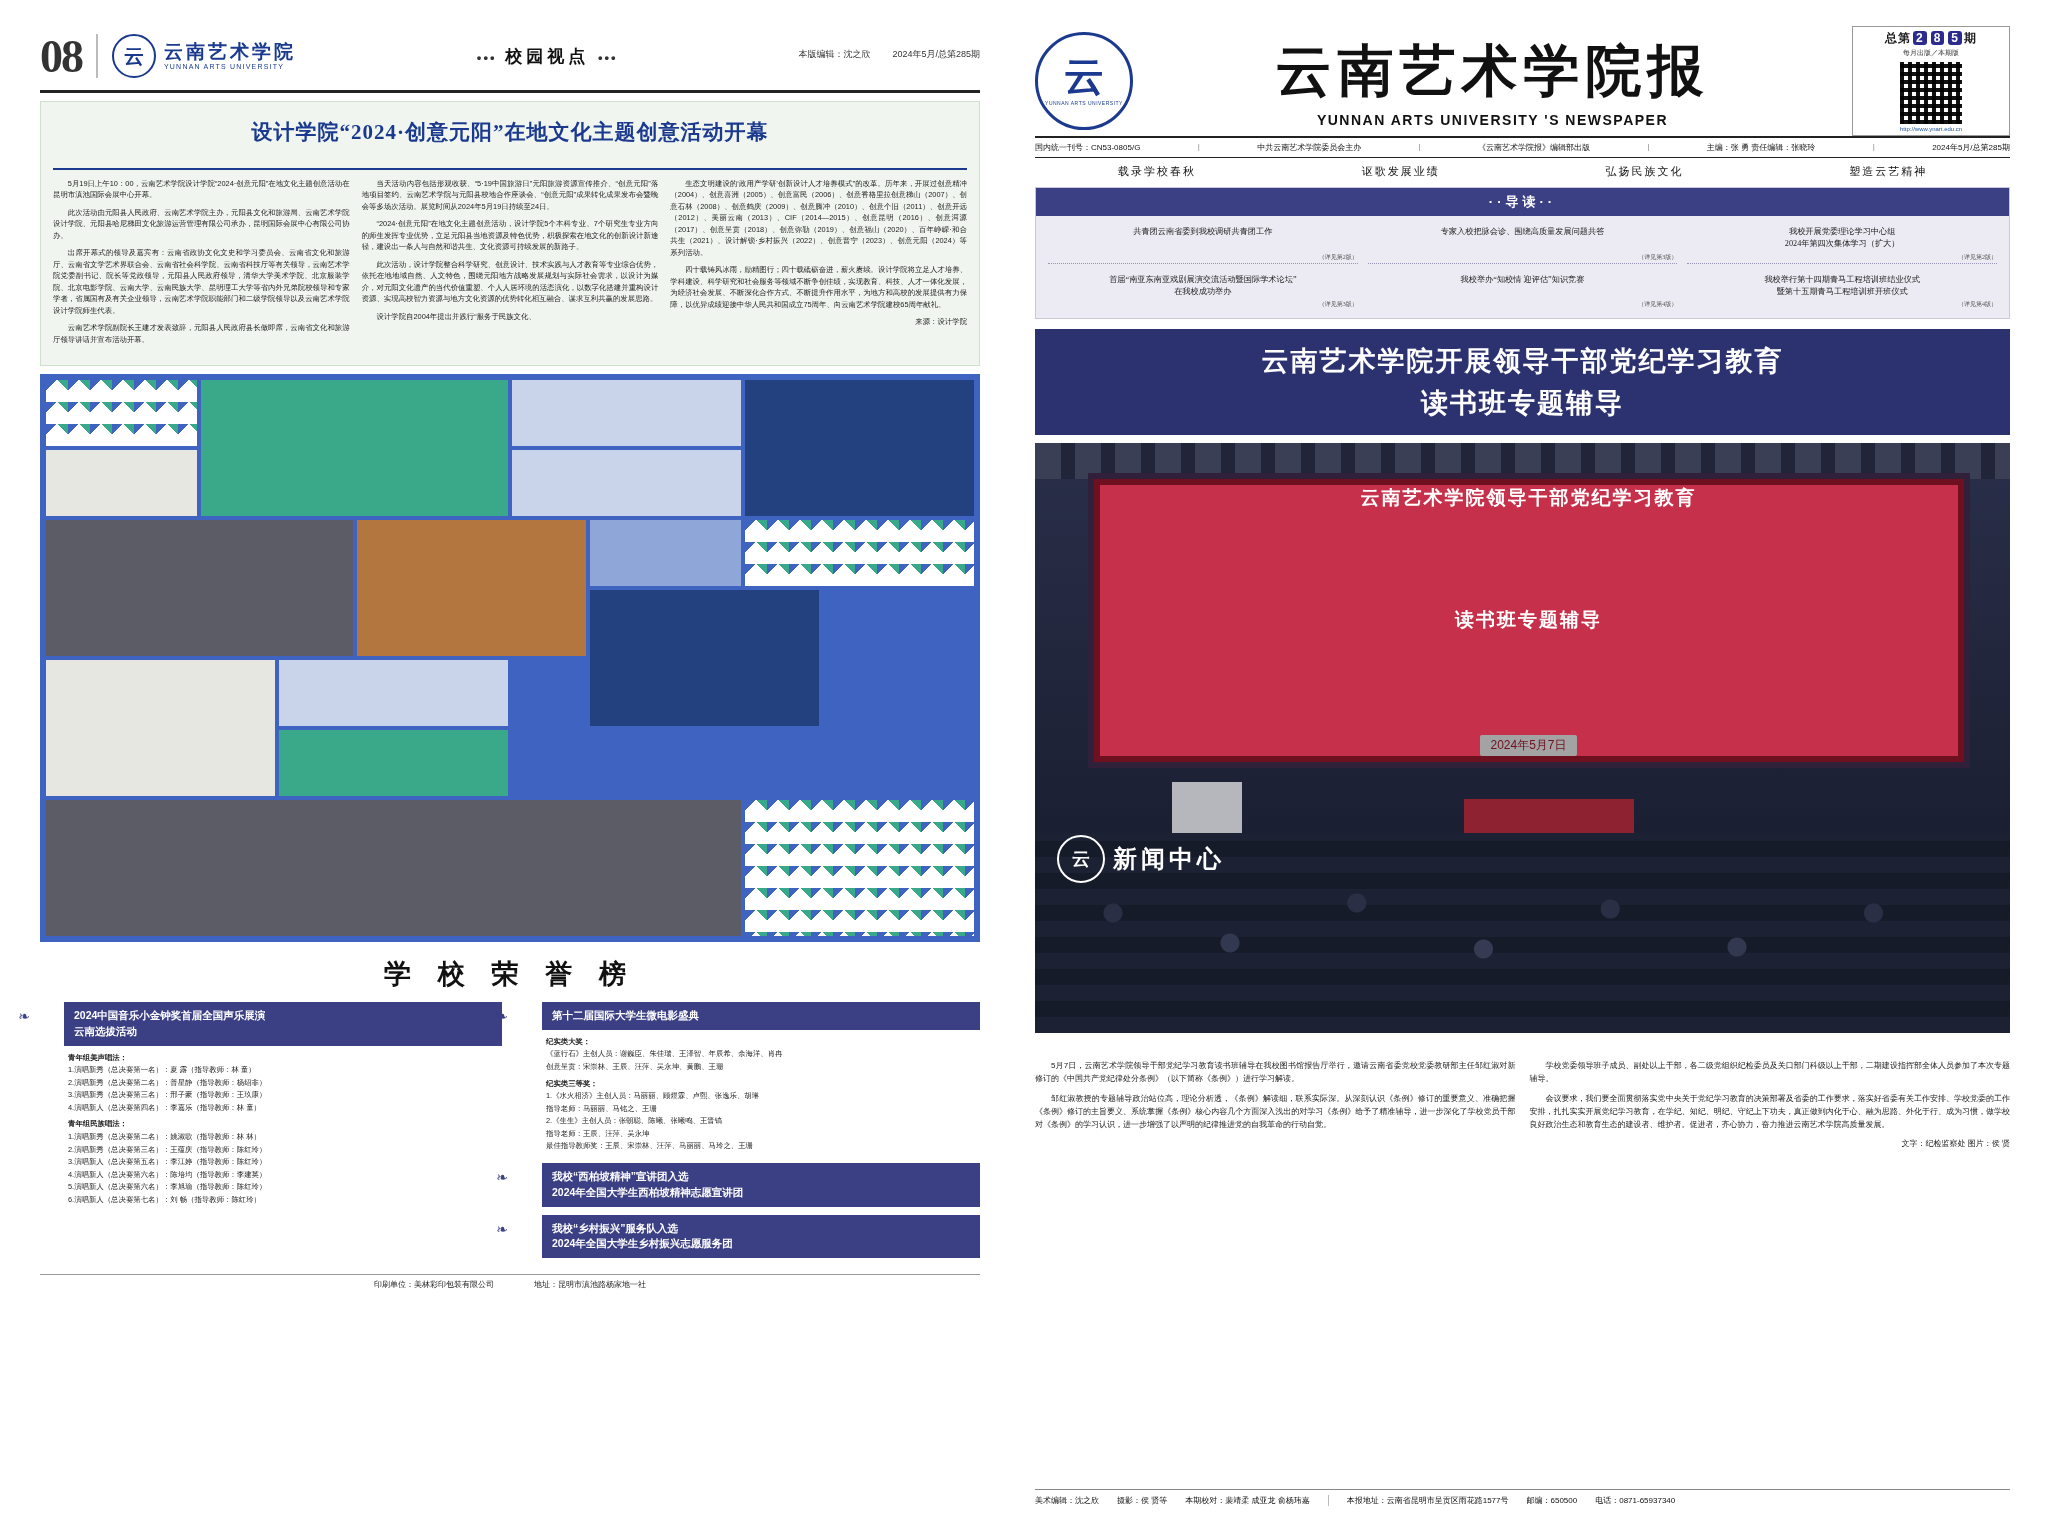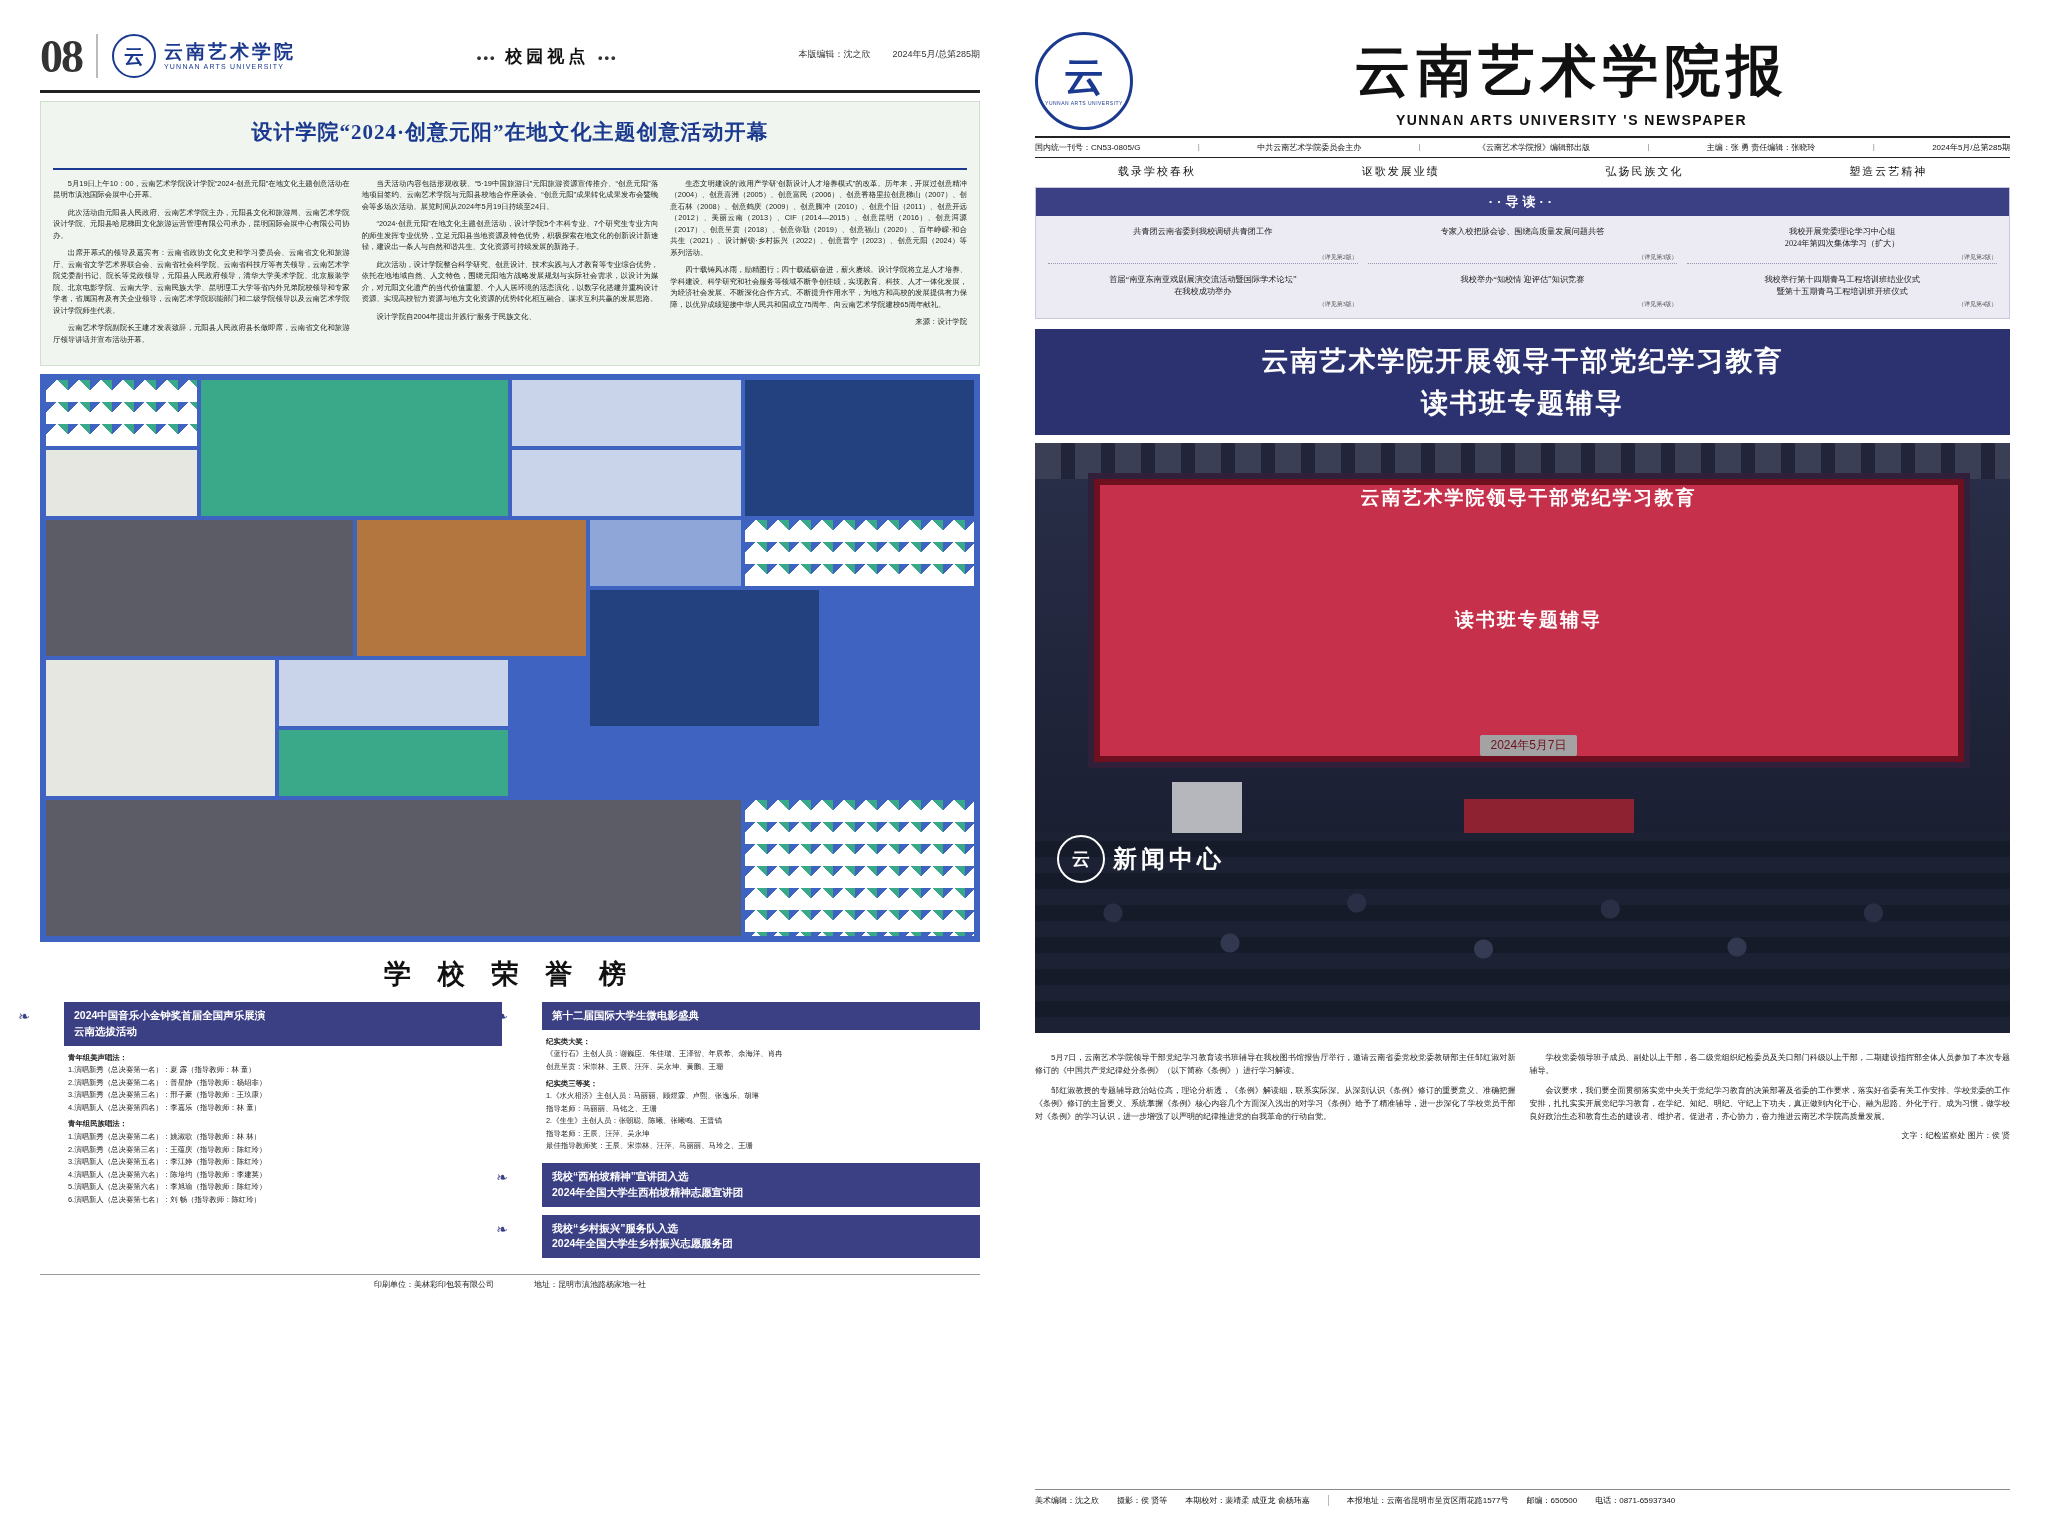--- a/index.html
+++ b/index.html
@@ -100,21 +100,21 @@
      radial-gradient(circle at 20% 55%,#32384f 0 9px,transparent 10px),
      radial-gradient(circle at 33% 35%,#2a2f45 0 9px,transparent 10px),
      radial-gradient(circle at 46% 58%,#353b52 0 9px,transparent 10px),
      radial-gradient(circle at 59% 38%,#2a2f45 0 9px,transparent 10px),
      radial-gradient(circle at 72% 57%,#32384f 0 9px,transparent 10px),
      radial-gradient(circle at 86% 40%,#2a2f45 0 9px,transparent 10px);}
   .news-badge{position:absolute;left:22px;bottom:150px;display:flex;align-items:center;gap:8px;color:#fff;}
   .news-badge .nb-seal{width:44px;height:44px;border-radius:50%;border:2px solid #fff;display:flex;align-items:center;justify-content:center;font-size:18px;font-weight:bold;}
   .news-badge .nb-t{font-size:24px;font-weight:bold;letter-spacing:4px;font-family:Liberation Sans, sans-serif;}
 
-  .article{display:flex;gap:14px;margin-top:18px;font-size:8px;line-height:1.65;text-align:justify;color:#1a1a1a;}
+  .article{display:flex;gap:14px;margin-top:26px;font-size:8px;line-height:1.65;text-align:justify;color:#1a1a1a;}
   .article .col{flex:1;}
   .article p{margin:0 0 6px 0;text-indent:2em;}
   .byline{text-align:right;font-size:8px;margin-top:4px;}
 
   .rp-footer{position:absolute;left:0;bottom:0;width:100%;border-top:1px solid #888;padding-top:5px;font-size:8px;color:#111;display:flex;gap:18px;align-items:center;}
   .rp-footer .sep{width:1px;height:11px;background:#bbb;}
   .spacer{flex:1;}
 </style>
 </head>
 <body>
@@ -252,20 +252,28 @@
 
     <div class="masthead">
       <div class="seal">
         <div class="glyph">云</div>
         <div class="ring">YUNNAN ARTS UNIVERSITY</div>
       </div>
       <div class="mast-mid">
         <div class="mast-cn">云南艺术学院报</div>
         <div class="mast-en">YUNNAN ARTS UNIVERSITY 'S NEWSPAPER</div>
       </div>
+      <div class="mast-right">
+        <div class="issue-line">
+          <span>总第</span><span class="issue-num">2</span><span class="issue-num">8</span><span class="issue-num">5</span><span>期</span>
+        </div>
+        <div class="issue-sub">每月出版／本期版</div>
+        <div class="qr"></div>
+        <div class="qr-url">http://www.ynart.edu.cn</div>
+      </div>
     </div>
 
     <div class="rule-top">
       <span>国内统一刊号：CN53-0805/G</span>
       <span class="rule-sep">|</span>
       <span>中共云南艺术学院委员会主办</span>
       <span class="rule-sep">|</span>
       <span>《云南艺术学院报》编辑部出版</span>
       <span class="rule-sep">|</span>
       <span>主编：张 勇  责任编辑：张晓玲</span>

